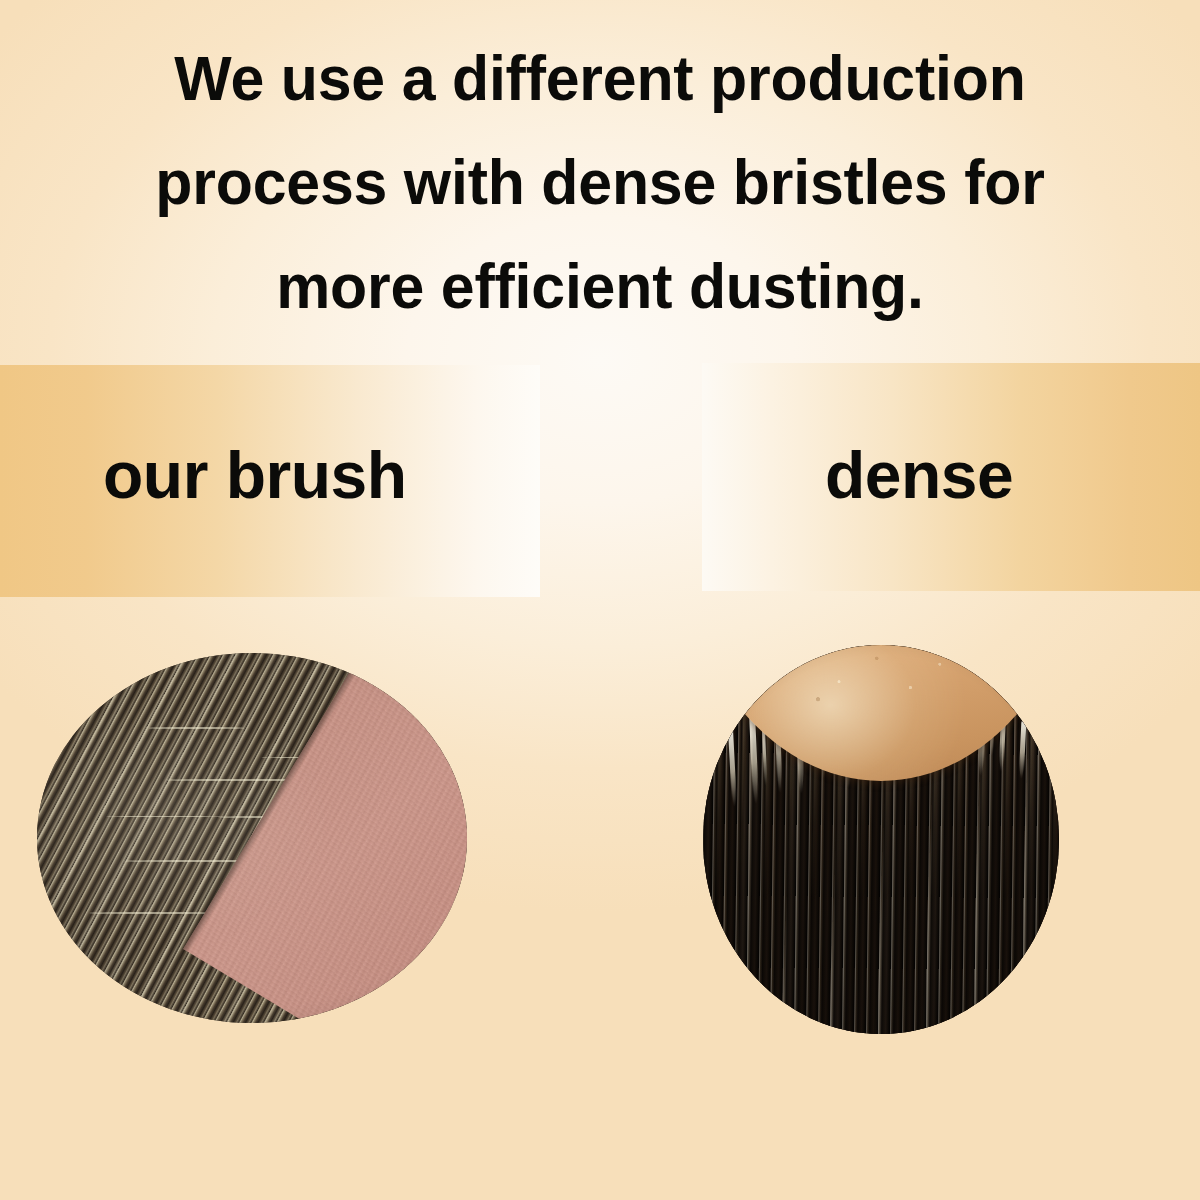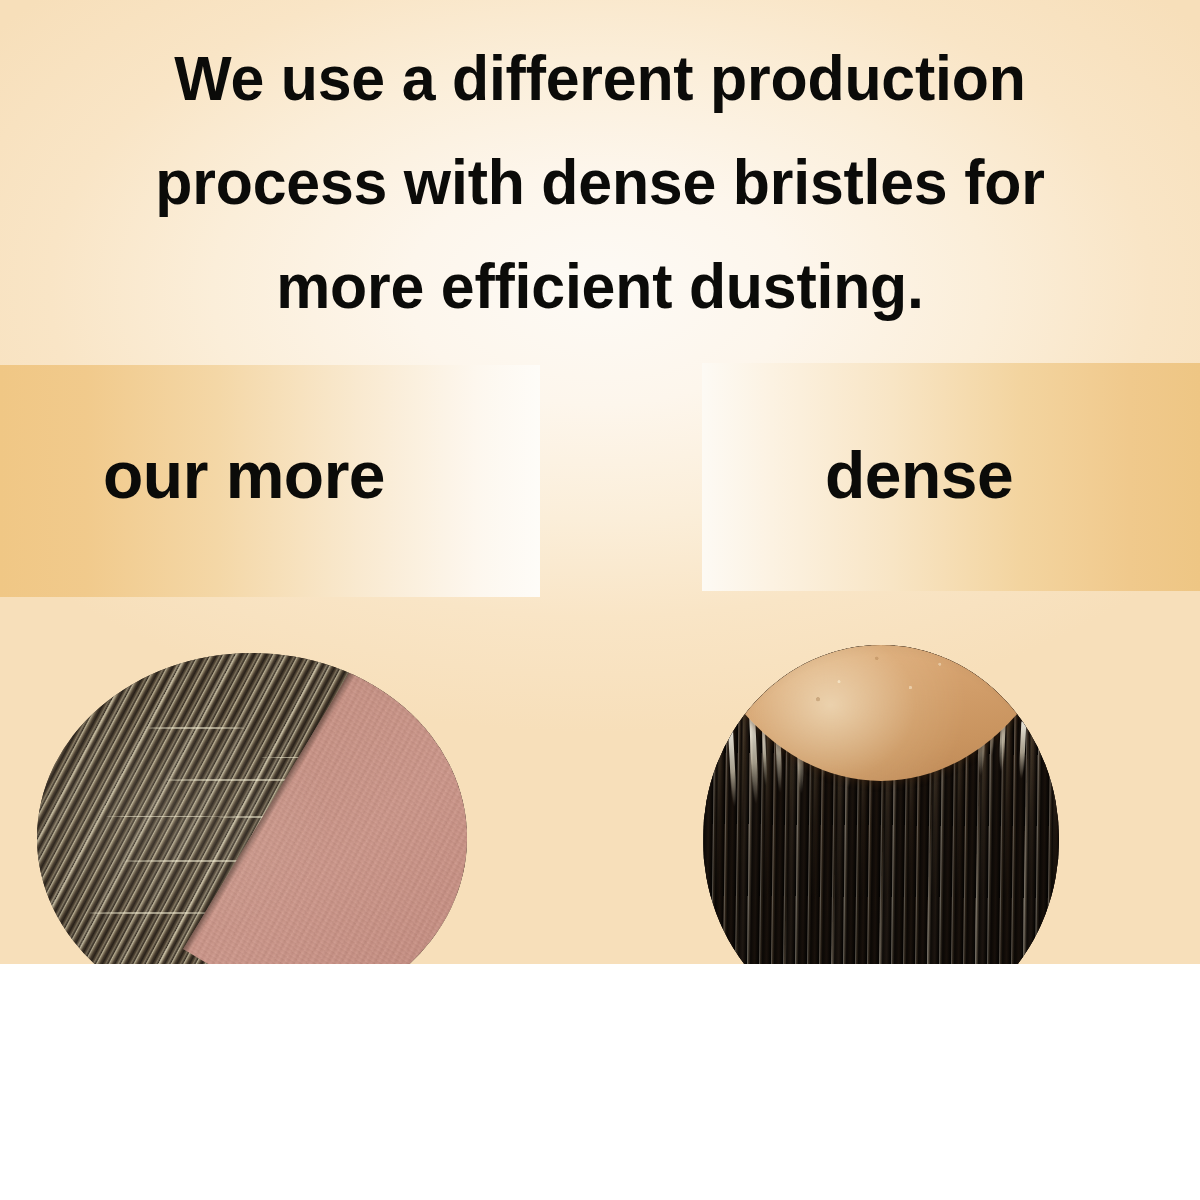--- a/index.html
+++ b/index.html
@@ -10,21 +10,21 @@
     width: 1200px;
     height: 1200px;
     overflow: hidden;
     font-family: "Liberation Sans", sans-serif;
   }
 
   
   #poster {
     position: relative;
     width: 1200px;
-    height: 964px;
+    height: 1200px;
     overflow: hidden;
     background:
       radial-gradient(ellipse 62% 46% at 50% 30%,
         #fdfaf5 0%,
         #fdf6ec 26%,
         #fbeed9 52%,
         #f9e5c6 74%,
         #f7dfba 100%);
   }
 
@@ -306,21 +306,21 @@
 
   <div class="headline">
     <span class="headline-line">We use a different production</span>
     <span class="headline-line">process with dense bristles for</span>
     <span class="headline-line">more efficient dusting.</span>
   </div>
 
   <div class="band band-left"></div>
   <div class="band band-right"></div>
 
-  <div class="band-label label-ours">our more</div>
+  <div class="band-label label-ours">our brush</div>
   <div class="band-label label-others">dense</div>
 
   <div class="oval oval-ours">
     <div class="ours-bristles"></div>
     <div id="ours-strands">
         <div class="ours-strand" style="left: 30%; top: 34%; width: 150px; height: 2.2px;"></div>
         <div class="ours-strand" style="left: 42%; top: 44%; width: 120px; height: 1.8px;"></div>
         <div class="ours-strand" style="left: 20%; top: 56%; width: 170px; height: 2px;"></div>
         <div class="ours-strand" style="left: 52%; top: 28%; width: 100px; height: 1.6px;"></div>
         <div class="ours-strand" style="left: 12%; top: 70%; width: 130px; height: 1.9px;"></div>

